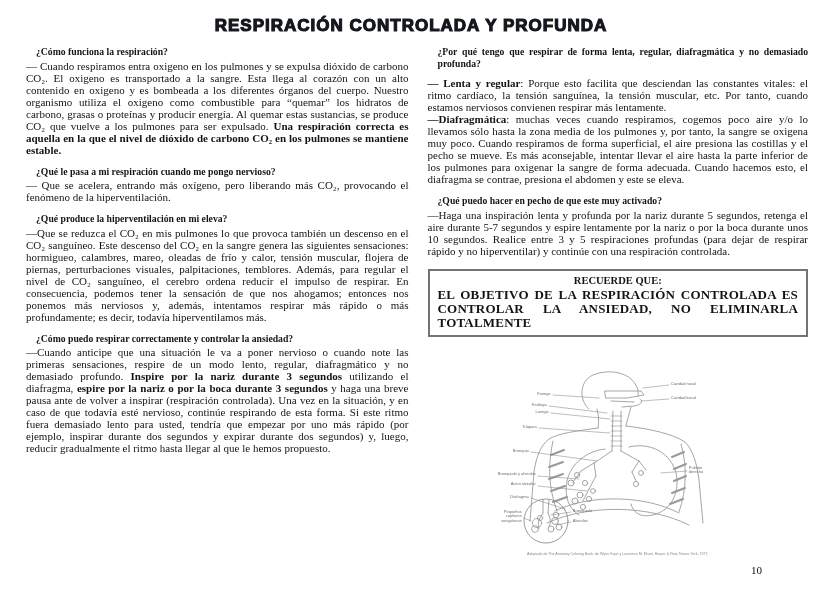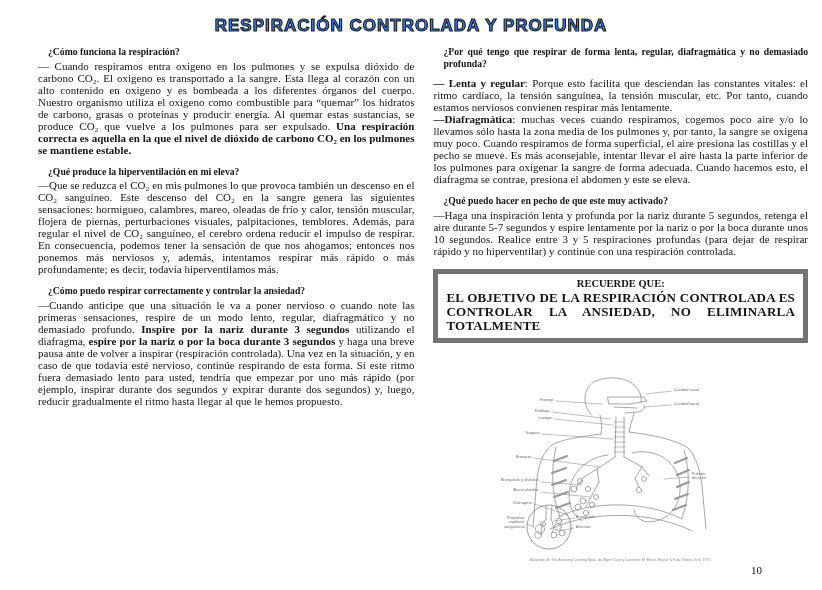--- a/index.html
+++ b/index.html
@@ -3,42 +3,42 @@
 <meta charset="utf-8">
 <style>
   * { margin:0; padding:0; box-sizing:border-box; }
   html,body { width:822px; height:590px; background:#ffffff; overflow:hidden; }
   body { position:relative; font-family:"Liberation Serif", serif; color:#141414; }
 
   .doc-title {
     text-align:center; margin-top:16px;
     font-family:"Liberation Sans", sans-serif;
     font-size:17px; font-weight:bold; letter-spacing:1px;
-    color:#3b82f6; -webkit-text-stroke:1.1px #1a1a1a;
+    color:#0f172a; -webkit-text-stroke:1.1px #1a1a1a;
     text-shadow:0 0 0.5px #1a1a1a;
   }
 
-  .cols { display:flex; gap:19px; padding:10px 14px 0 26px;margin-left:12px; }
+  .cols { display:flex; gap:19px; padding:10px 14px 0 26px; }
   .col { width:384px; }
   .col.right { width:382px; }
 
   .section { margin-bottom:10px; }
   .sec-heading {
     font-weight:bold; font-size:9.7px; line-height:12px;
     padding-left:10px; margin-bottom:1.5px; text-align:justify;
   }
   .sec-para {
     font-size:11px; line-height:12px; text-align:justify;
   }
   .sec-para + .sec-para { margin-top:0; }
   .gap-top { margin-top:7px; }
   .b { font-weight:bold; }
 
   .reminder-box {
-    margin-top:12px; border:5px solid #737373; padding:3px 8px 5px 8px;
+    margin-top:12px; border:2px solid #737373; padding:3px 8px 5px 8px;
   }
   .reminder-title { text-align:center; font-weight:bold; font-size:10.5px; line-height:14px; }
   .reminder-body  { font-weight:bold; font-size:13px; line-height:14px; text-align:justify; letter-spacing:0.2px; }
 
   .diagram-wrap { position:relative; width:250px; height:178px; margin:34px auto 0 auto; }
   .diagram-wrap svg { position:absolute; left:0; top:0; width:250px; height:178px; }
   .dl {
     position:absolute; font-size:4px; line-height:4.6px; color:#6f6f6f;
     font-family:"Liberation Sans", sans-serif; white-space:normal;
   }
@@ -54,20 +54,24 @@
 <body>
 
 <h1 class="doc-title">RESPIRACIÓN CONTROLADA Y PROFUNDA</h1>
 
 <div class="cols">
 
   <div class="col left">
     <div class="section">
       <div class="sec-heading">¿Cómo funciona la respiración?</div>
       <div class="sec-para"><span>— Cuando respiramos entra oxigeno en los pulmones y se expulsa dióxido de carbono CO₂. El oxigeno es transportado a la sangre. Esta llega al corazón con un alto contenido en oxigeno y es bombeada a los diferentes órganos del cuerpo. Nuestro organismo utiliza el oxigeno como combustible para “quemar” los hidratos de carbono, grasas o proteínas y producir energía. Al quemar estas sustancias, se produce CO₂ que vuelve a los pulmones para ser expulsado. </span><span class="b">Una respiración correcta es aquella en la que el nivel de dióxido de carbono CO₂ en los pulmones se mantiene estable.</span></div>
+    </div>
+    <div class="section">
+      <div class="sec-heading">¿Qué le pasa a mi respiración cuando me pongo nervioso?</div>
+      <div class="sec-para"><span>— Que se acelera, entrando más oxígeno, pero liberando más CO₂, provocando el fenómeno de la hiperventilación.</span></div>
     </div>
     <div class="section">
       <div class="sec-heading">¿Qué produce la hiperventilación en mi eleva?</div>
       <div class="sec-para"><span>—Que se reduzca el CO₂ en mis pulmones lo que provoca también un descenso en el CO₂ sanguíneo. Este descenso del CO₂ en la sangre genera las siguientes sensaciones: hormigueo, calambres, mareo, oleadas de frío y calor, tensión muscular, flojera de piernas, perturbaciones visuales, palpitaciones, temblores. Además, para regular el nivel de CO₂ sanguíneo, el cerebro ordena reducir el impulso de respirar. En consecuencia, podemos tener la sensación de que nos ahogamos; entonces nos ponemos más nerviosos y, además, intentamos respirar más rápido o más profundamente; es decir, todavía hiperventilamos más.</span></div>
     </div>
     <div class="section">
       <div class="sec-heading">¿Cómo puedo respirar correctamente y controlar la ansiedad?</div>
       <div class="sec-para"><span>—Cuando anticipe que una situación le va a poner nervioso o cuando note las primeras sensaciones, respire de un modo lento, regular, diafragmático y no demasiado profundo. </span><span class="b">Inspire por la nariz durante 3 segundos</span><span> utilizando el diafragma, </span><span class="b">espire por la nariz o por la boca durante 3 segundos</span><span> y haga una breve pausa ante de volver a inspirar (respiración controlada). Una vez en la situación, y en caso de que todavía esté nervioso, continúe respirando de esta forma. Si este ritmo fuera demasiado lento para usted, tendría que empezar por uno más rápido (por ejemplo, inspirar durante dos segundos y expirar durante dos segundos) y, luego, reducir gradualmente el ritmo hasta llegar al que le hemos propuesto.</span></div>
     </div>
   </div>

